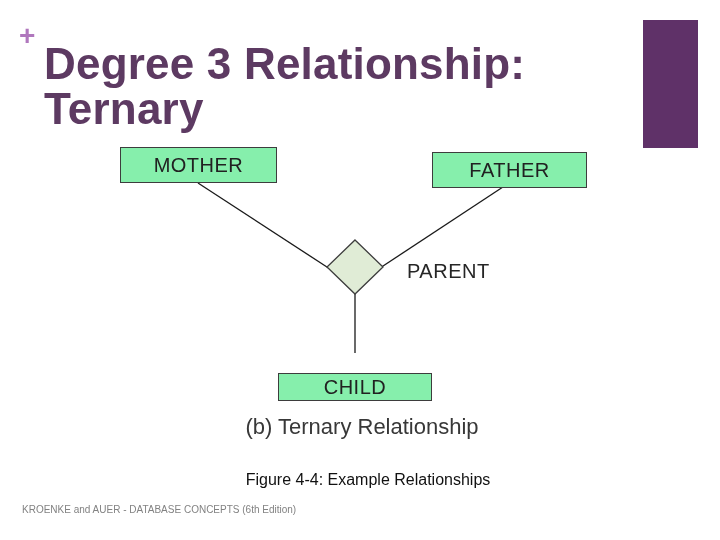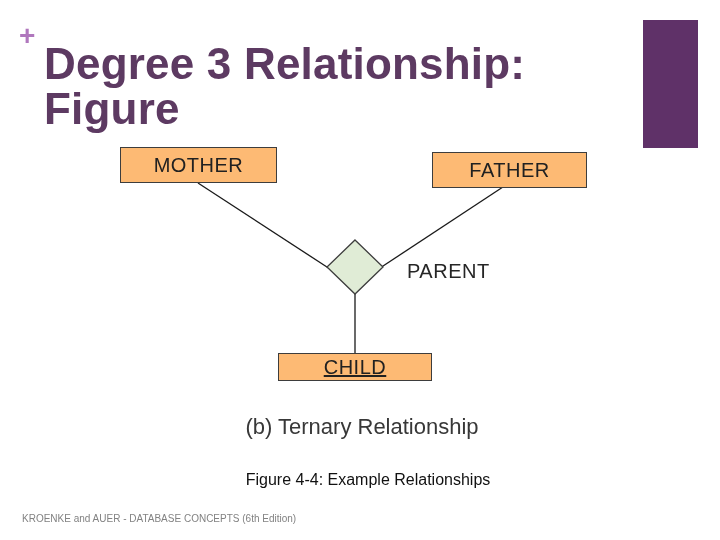--- a/index.html
+++ b/index.html
@@ -48,32 +48,32 @@
   .diagram-layer {
     position: absolute;
     left: 0;
     top: 0;
     width: 720px;
     height: 540px;
   }
 
   .entity-box {
     position: absolute;
-    background: #fdba74;
+    background: #86efac;
     border: 1.4px solid #3d3d3d;
     display: flex;
     align-items: center;
     justify-content: center;
     font-size: 20px;
     color: #212121;
     letter-spacing: 0.5px;
   }
   .entity-mother { left: 120px; top: 147px; width: 157px; height: 36px; }
   .entity-father { left: 432px; top: 152px; width: 155px; height: 36px; }
-  .entity-child  { left: 278px; top: 353px; width: 154px; height: 28px; text-decoration: underline; }
+  .entity-child  { left: 278px; top: 373px; width: 154px; height: 28px; }
 
   .relationship-label {
     position: absolute;
     left: 407px;
     top: 260px;
     font-size: 20px;
     color: #262626;
     letter-spacing: 0.5px;
   }
 
@@ -98,33 +98,32 @@
     color: #111111;
   }
 
   .footer {
     position: absolute;
     left: 22px;
     top: 504px;
     font-size: 10px;
     line-height: 12.8px;
     color: #828282;
-    margin-top: 9px;
   }
 </style>
 </head>
 <body>
 
 <div class="slide">
 
   <div class="plus-marker">+</div>
 
   <div class="slide-title">
     <div>Degree 3 Relationship:</div>
-    <div>Figure</div>
+    <div>Ternary</div>
   </div>
 
   <div class="accent-bar"></div>
 
   <svg class="diagram-layer" width="720" height="540" viewBox="0 0 720 540" xmlns="http://www.w3.org/2000/svg">
     <line x1="198" y1="183" x2="330" y2="269" stroke="#1a1a1a" stroke-width="1.3"></line>
     <line x1="509" y1="183" x2="380" y2="268" stroke="#1a1a1a" stroke-width="1.3"></line>
     <line x1="355" y1="294" x2="355" y2="353" stroke="#1a1a1a" stroke-width="1.3"></line>
     <polygon points="355,240 383,267 355,294 327,267" fill="#e0ecd6" stroke="#3d3d3d" stroke-width="1.3"></polygon>
   </svg>

